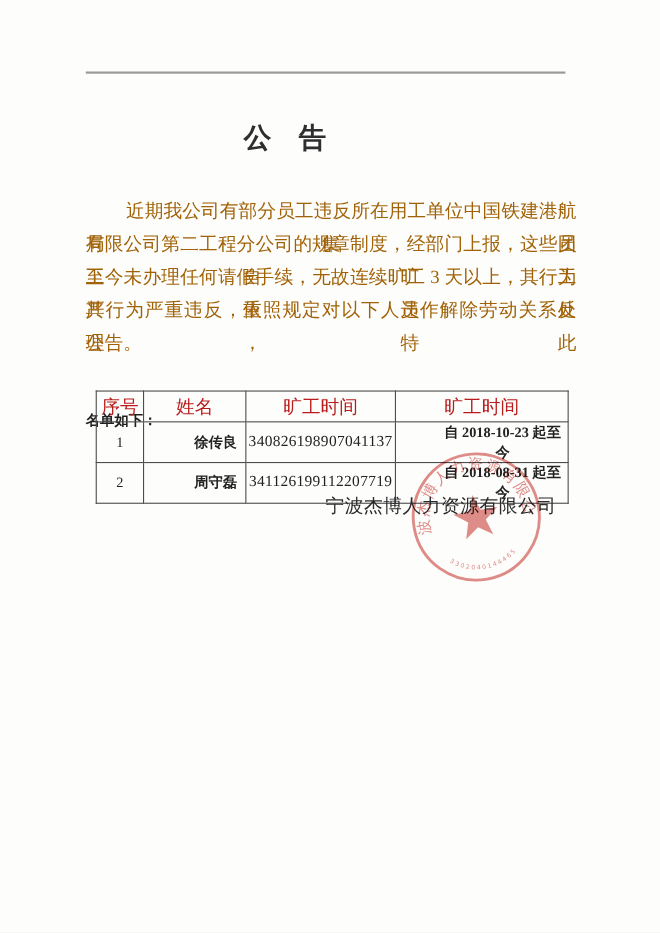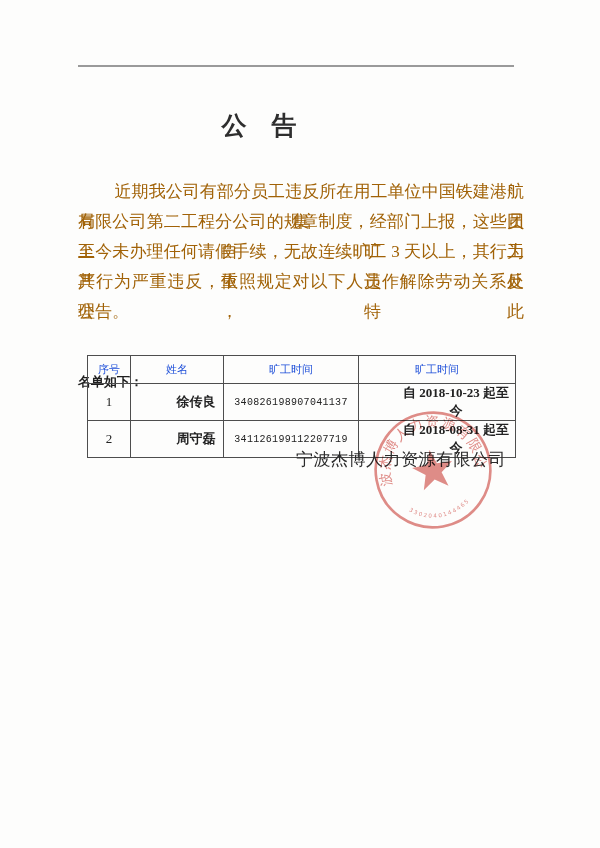--- a/index.html
+++ b/index.html
@@ -49,24 +49,24 @@
   .roster{
     position:absolute;left:87px;top:355px;
     border-collapse:collapse;table-layout:fixed;
   }
   .roster td,.roster th{
     border:1.5px solid #4d4d4d;
     height:27px;padding:0 2px;
     text-align:center;vertical-align:middle;
     font-weight:normal;
   }
-  .roster th{font-size:11px;color:#1d4ed8;}
+  .roster th{font-size:17px;color:#b91c1c;}
   .roster td{font-size:13px;color:#222;}
   .roster td.name,.roster td.period{font-weight:bold;font-size:13px;padding-left:40px;}
-  .roster td.idnum{font-size:10px;letter-spacing:.3px;font-family:Liberation Mono, monospace;}
+  .roster td.idnum{font-size:14px;letter-spacing:.3px;}
   
   .sig-company{
     position:absolute;right:94px;top:448px;
     font-size:17px;color:#2b2b2b;letter-spacing:.5px;
   }
   .sig-date{
     position:absolute;right:96px;top:480px;
     font-size:16px;color:#2b2b2b;letter-spacing:.5px;
   }
   

